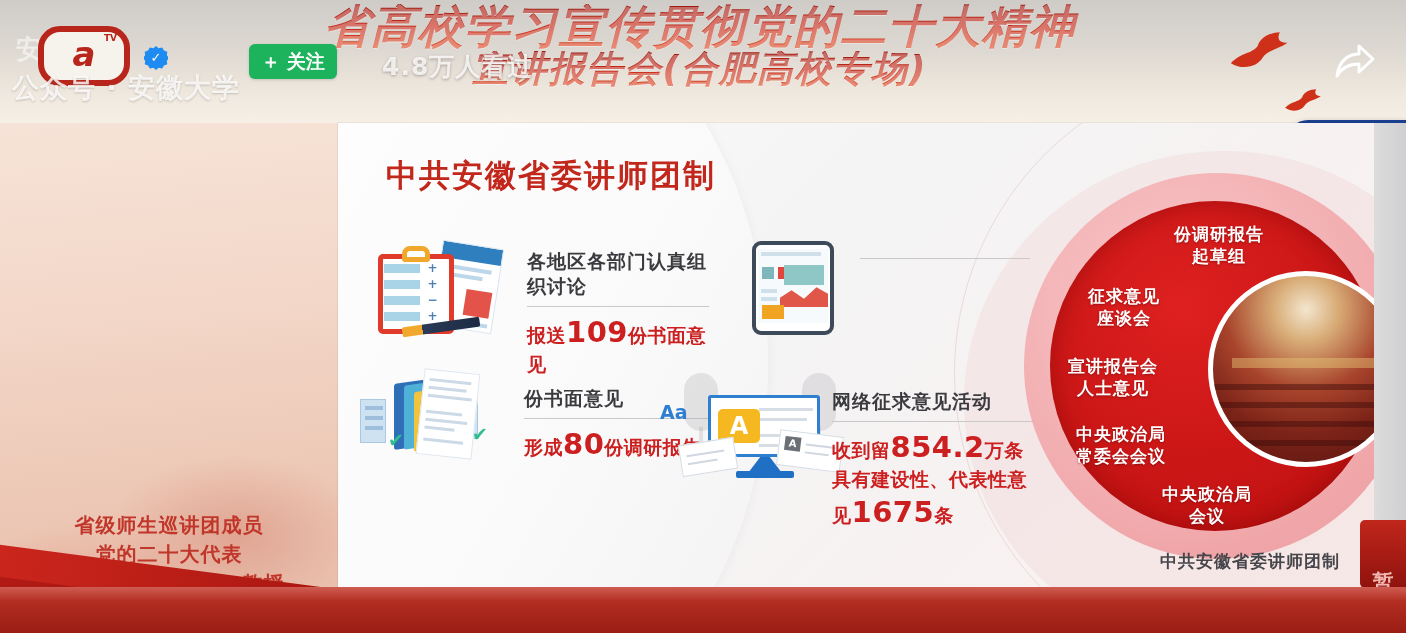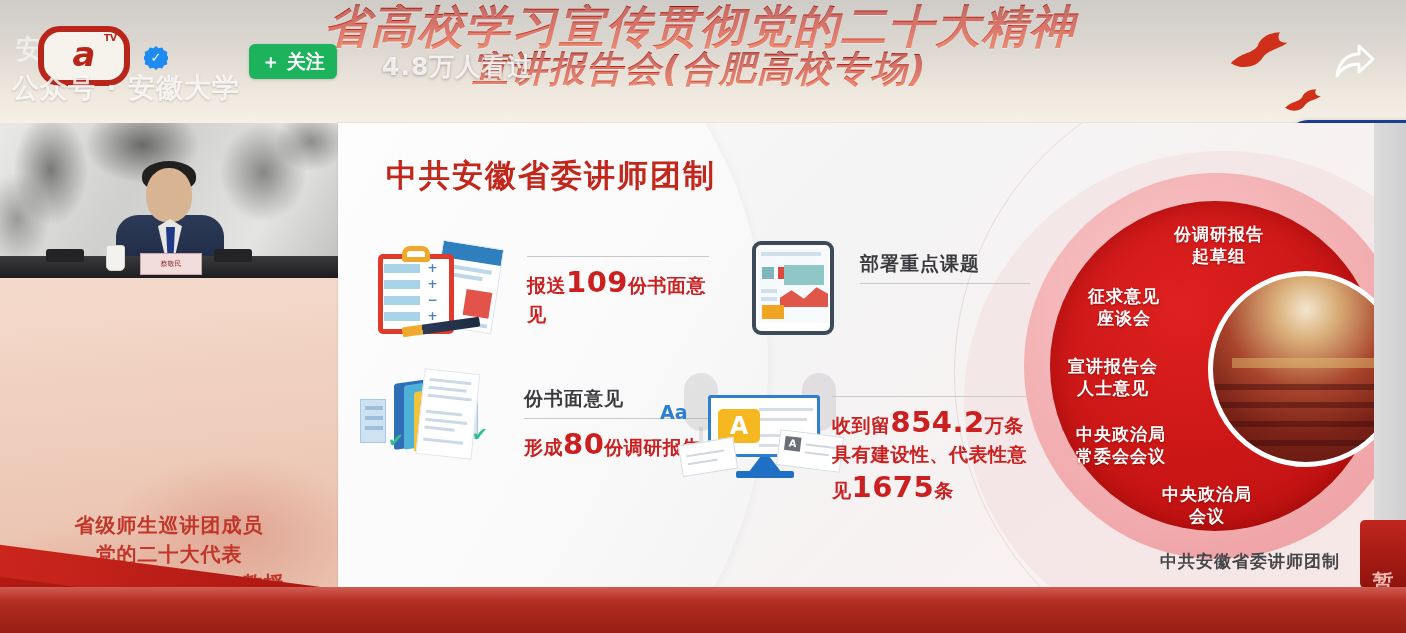--- a/index.html
+++ b/index.html
@@ -303,35 +303,20 @@
   <div class="corner-badge">
     <div class="badge-ico">
       <div class="board"></div>
         <div class="leg1"></div>
         <div class="leg2"></div>
     </div>
     <div class="badge-text">八点十</div>
   </div>
 
   <div class="left-panel">
-    <div class="photo">
-      <div class="ink"></div>
-      <div class="man-body"></div>
-      <div class="man-hair"></div>
-      <div class="man-head"></div>
-      <div class="man-shirt"></div>
-      <div class="man-tie"></div>
-      <div class="desk"></div>
-      <div class="cup"></div>
-      <div class="mic1"></div>
-      <div class="mic2"></div>
-      <div class="nameplate">
-        <span>蔡敬民</span>
-      </div>
-    </div>
 
     <div class="panel-texture"></div>
 
 
     <div class="sp-roles">
       <div>省级师生巡讲团成员</div>
       <div>党的二十大代表</div>
       <div>安徽大学党委书记、教授</div>
     </div>
 
@@ -364,40 +349,40 @@
       <div class="clip-row" style="top:42px"></div>
         <div class="clip-mark" style="top:42px">+</div>
       <div class="clip-row" style="top:58px"></div>
         <div class="clip-mark" style="top:58px">−</div>
       <div class="clip-row" style="top:74px"></div>
         <div class="clip-mark" style="top:74px">+</div>
       <div class="clip-pen"></div>
     </div>
 
     <div class="qblock q1">
+      <div class="q-head">各地区各部门认真组织讨论</div>
       <div class="q-rule"></div>
       <div class="q-val"><span>报送</span><b>109</b><span>份书面意见</span></div>
     </div>
 
     <div class="ill ill-tab">
       <div class="tab-body"></div>
       <div class="tab-scr">
         <div class="hl" style="top:3px;width:60px"></div>
         <div class="g2"></div>
           <div class="g3"></div>
           <div class="g1"></div>
         <div class="hl" style="top:40px;width:16px"></div>
         <div class="hl" style="top:48px;width:16px"></div>
         <div class="chart"></div>
         <div class="g4"></div>
       </div>
     </div>
 
     <div class="qblock q2">
-      <div class="q-head">部署重点课题</div>
       <div class="q-rule"></div>
     </div>
 
     <div class="ill ill-files">
       <div class="f-srv">
           <i style="top:6px"></i>
           <i style="top:16px"></i>
           <i style="top:26px"></i>
         </div>
       <div class="f-srv2"><i style="top:6px"></i><i style="top:16px"></i><i style="top:26px"></i></div>
@@ -441,20 +426,21 @@
           <i style="left:6px;top:18px;width:30px"></i>
         </div>
       <div class="w-env2">
           <div class="mini">A</div>
           <i style="left:26px;top:10px;width:30px"></i>
           <i style="left:26px;top:18px;width:24px"></i>
         </div>
     </div>
 
     <div class="qblock q4">
+      <div class="q-head">网络征求意见活动</div>
       <div class="q-rule"></div>
       <div class="q-val"><span>收到留</span><b>854.2</b><span>万条</span></div>
       <div class="q-val"><span>具有建设性、代表性意见</span><b>1675</b><span>条</span></div>
     </div>
 
     <div class="ring-outer"></div>
     <div class="ring-inner"></div>
     <div class="ring-photo">
       <div class="stage"></div>
       <div class="seatrow" style="top:58%"></div>

